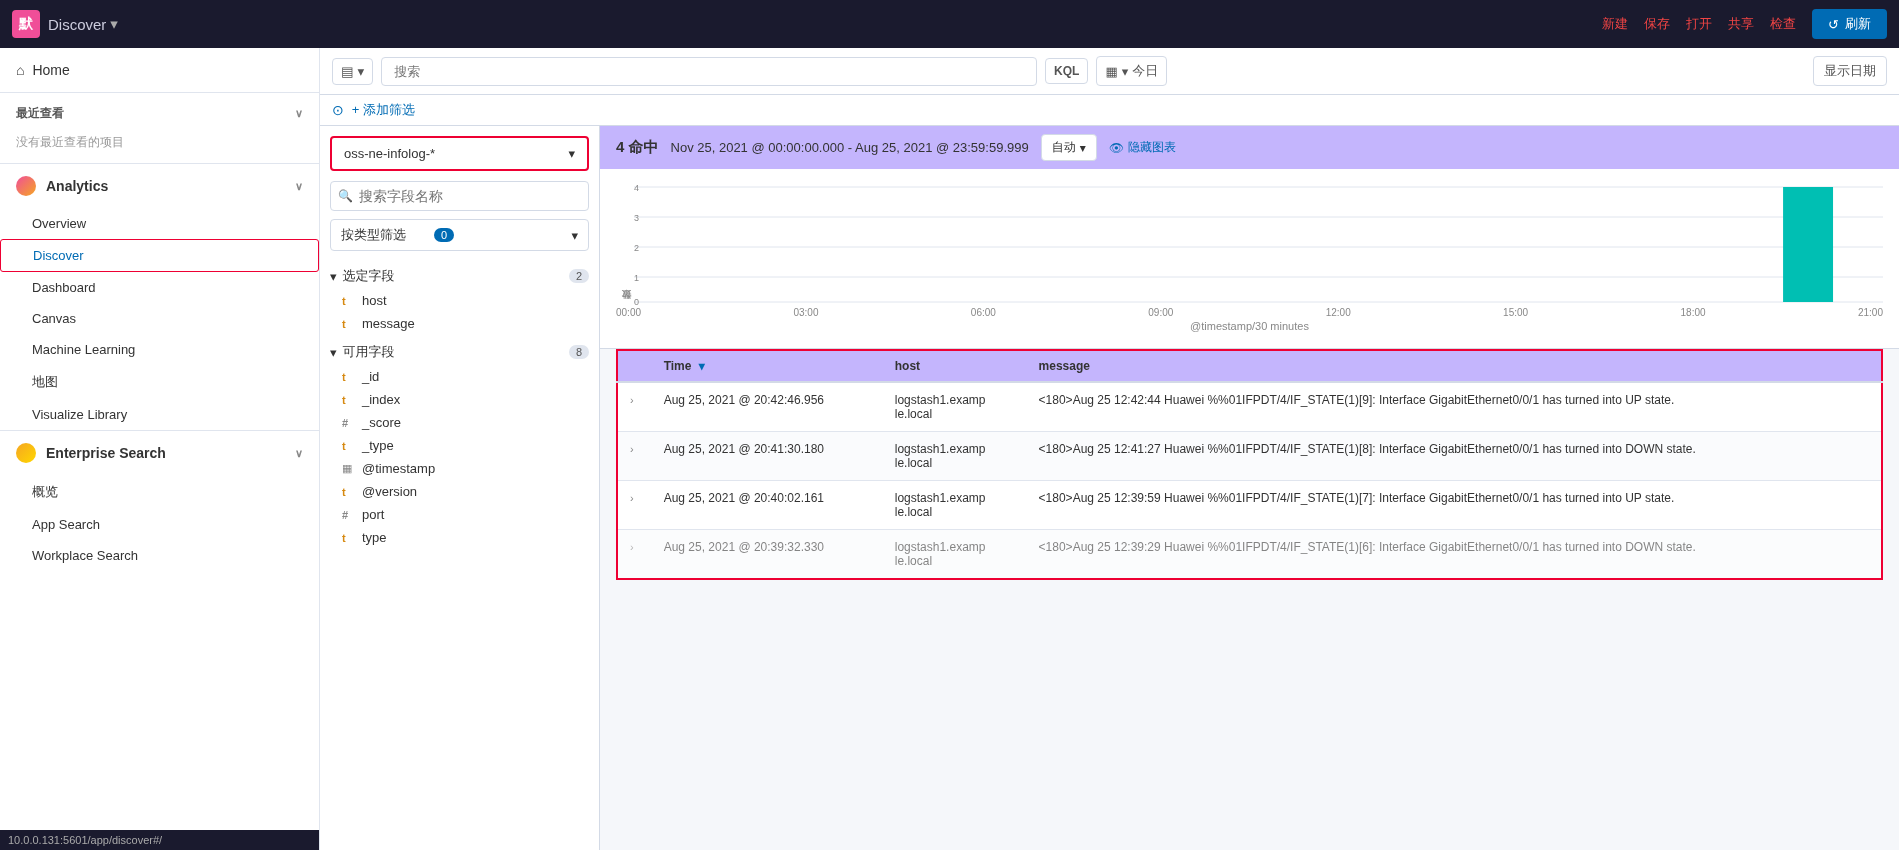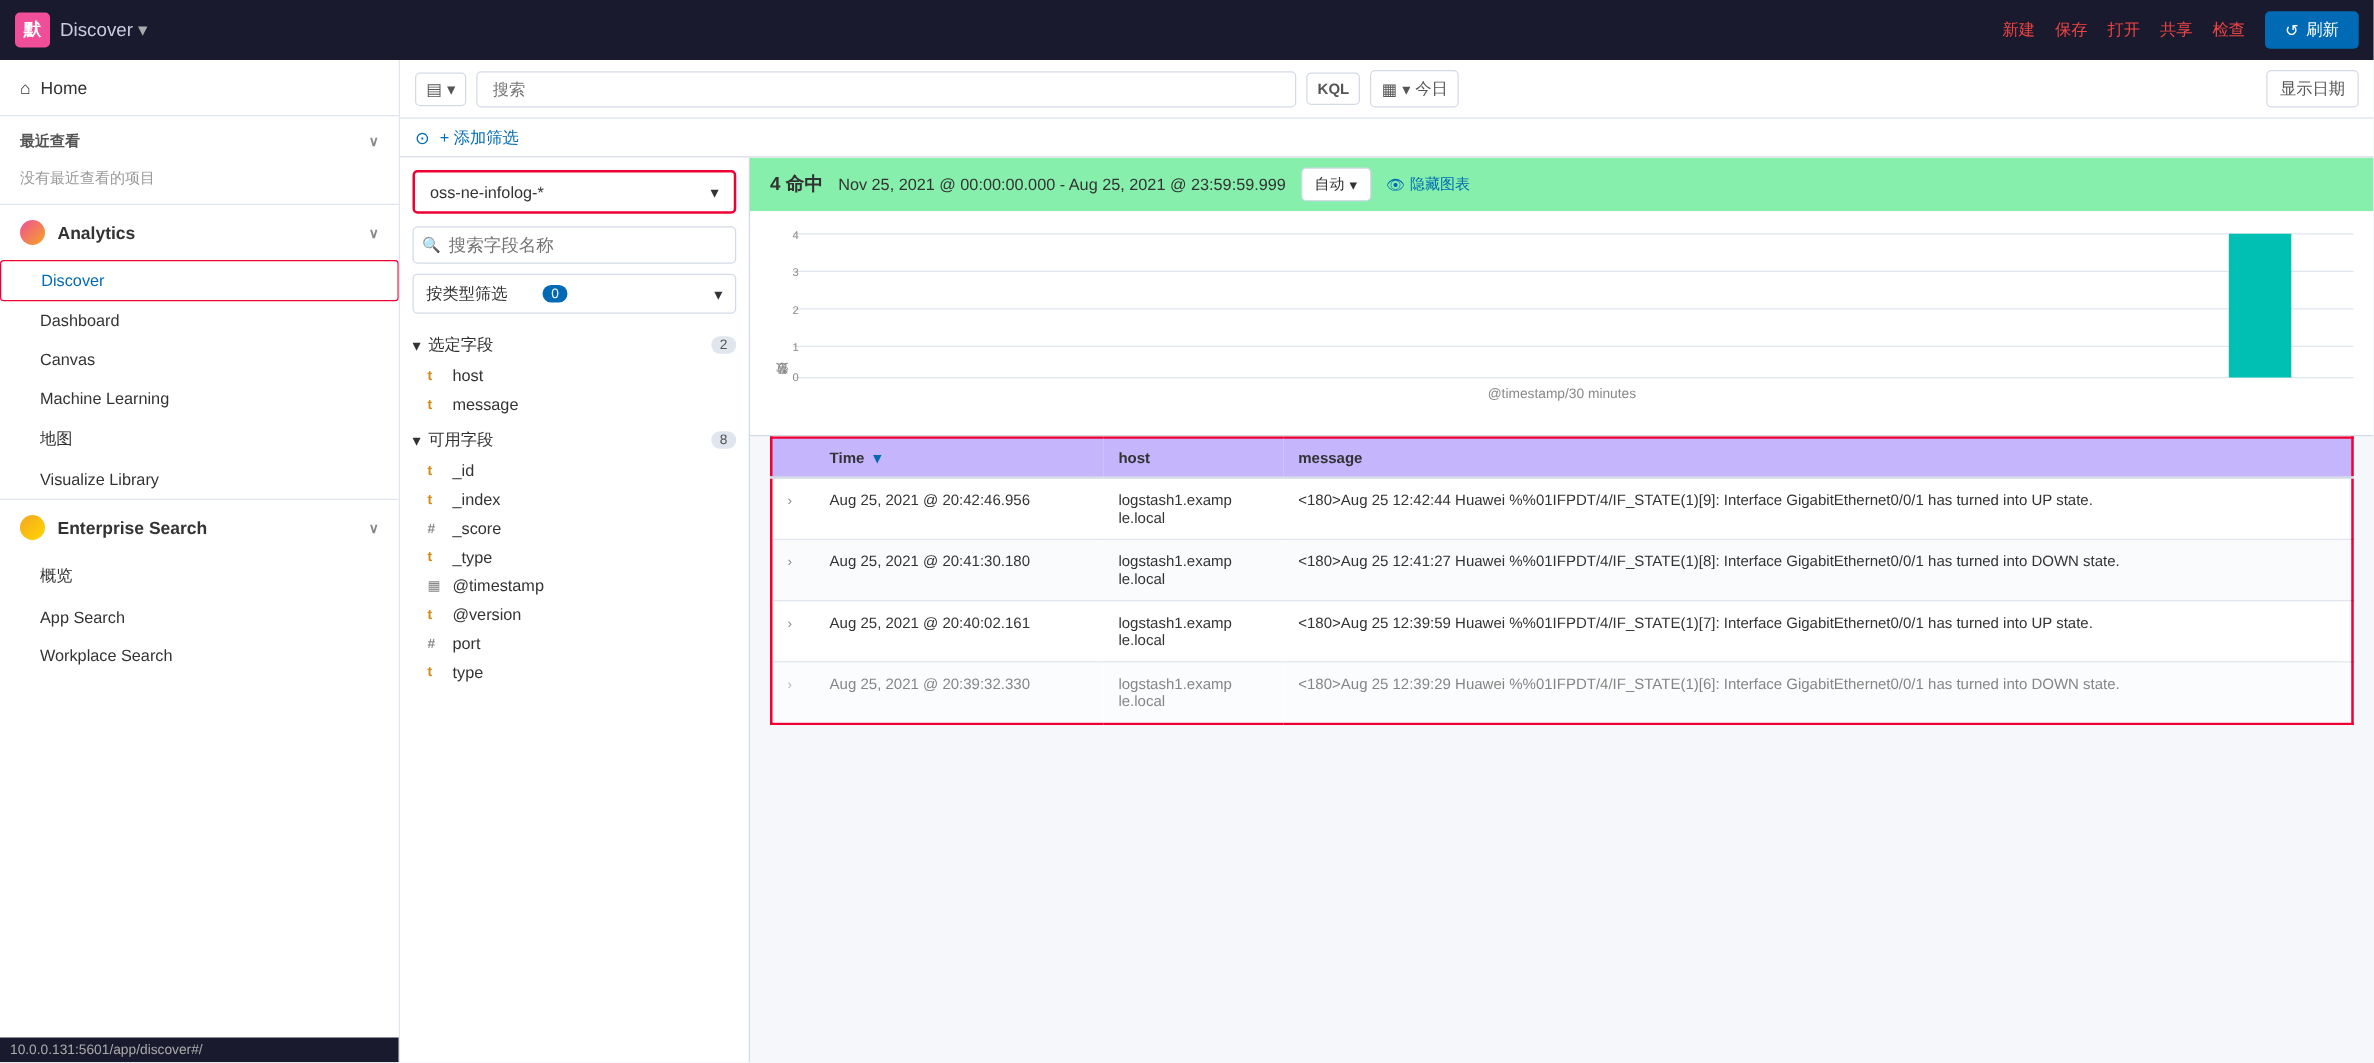--- a/index.html
+++ b/index.html
@@ -60,21 +60,21 @@
     .fields-section { overflow-y: auto; }
     .fields-group-header { display: flex; align-items: center; gap: 6px; padding: 8px 10px 4px; font-size: 13px; color: #333; cursor: pointer; }
     .fields-count { background: #e0e5ee; border-radius: 10px; padding: 1px 7px; font-size: 11px; color: #555; margin-left: auto; }
     .field-item { display: flex; align-items: center; gap: 6px; padding: 4px 10px 4px 22px; font-size: 13px; color: #333; cursor: pointer; }
     .field-type-t { color: #d68910; font-size: 11px; font-weight: 700; width: 14px; }
     .field-type-hash { color: #888; font-size: 11px; font-weight: 700; width: 14px; }
     .field-type-cal { color: #888; font-size: 11px; width: 14px; }
 
     
     .results-area { flex: 1; display: flex; flex-direction: column; overflow: hidden; background: #f5f7fa; }
-    .results-header { display: flex; align-items: center; gap: 12px; padding: 8px 16px; font-size: 13px; color: #333; background: #86efac; flex-shrink: 0; }
+    .results-header { display: flex; align-items: center; gap: 12px; padding: 8px 16px; font-size: 13px; color: #333; background: #c4b5fd; flex-shrink: 0; }
     .hits-count { font-weight: 600; font-size: 15px; }
     .auto-btn { border: 1px solid #d3dae6; border-radius: 4px; padding: 4px 10px; display: flex; align-items: center; gap: 4px; cursor: pointer; background: white; font-size: 12px; color: #333; text-align: center; }
     .hide-chart-btn { color: #006bb4; cursor: pointer; font-size: 12px; display: flex; align-items: center; gap: 4px; }
 
     
     .chart-container { background: white; border-bottom: 1px solid #d3dae6; padding: 8px 16px; flex-shrink: 0; height: 180px; }
     .chart-x-labels { display: flex; justify-content: space-between; padding: 0 0px; font-size: 10px; color: #888; }
     .chart-title { text-align: center; font-size: 11px; color: #888; padding-top: 2px; }
 
     
@@ -128,20 +128,21 @@
       <span class="chevron-icon">∨</span>
     </div>
     <div class="sidebar-recent-empty">没有最近查看的项目</div>
 
     <div class="sidebar-nav-group">
       <div class="sidebar-nav-group-header">
         <div class="analytics-dot"></div>
         <span>Analytics</span>
         <span class="chevron-icon" style="margin-left:auto;">∨</span>
       </div>
+      <div class="sidebar-nav-item">Overview</div>
       <div class="sidebar-nav-item active">Discover</div>
       <div class="sidebar-nav-item">Dashboard</div>
       <div class="sidebar-nav-item">Canvas</div>
       <div class="sidebar-nav-item">Machine Learning</div>
       <div class="sidebar-nav-item">地图</div>
       <div class="sidebar-nav-item">Visualize Library</div>
     </div>
 
     <div class="sidebar-nav-group">
       <div class="sidebar-nav-group-header">
@@ -284,20 +285,30 @@
                 <text x="0" y="14" font-size="9" fill="#888">4</text>
                 <text x="0" y="44" font-size="9" fill="#888">3</text>
                 <text x="0" y="74" font-size="9" fill="#888">2</text>
                 <text x="0" y="104" font-size="9" fill="#888">1</text>
                 <text x="0" y="128" font-size="9" fill="#888">0</text>
 
                 <rect x="92%" y="10" width="4%" height="115" fill="#00bfb3"></rect>
               </svg>
             </div>
           </div>
+          <div class="chart-x-labels">
+            <span>00:00</span>
+            <span>03:00</span>
+            <span>06:00</span>
+            <span>09:00</span>
+            <span>12:00</span>
+            <span>15:00</span>
+            <span>18:00</span>
+            <span>21:00</span>
+          </div>
           <div class="chart-title">@timestamp/30 minutes</div>
         </div>
 
         <div class="results-table-container">
           <table class="results-table">
             <thead>
               <tr>
                 <th class="col-arrow"></th>
                 <th>
                   <span>Time</span>

